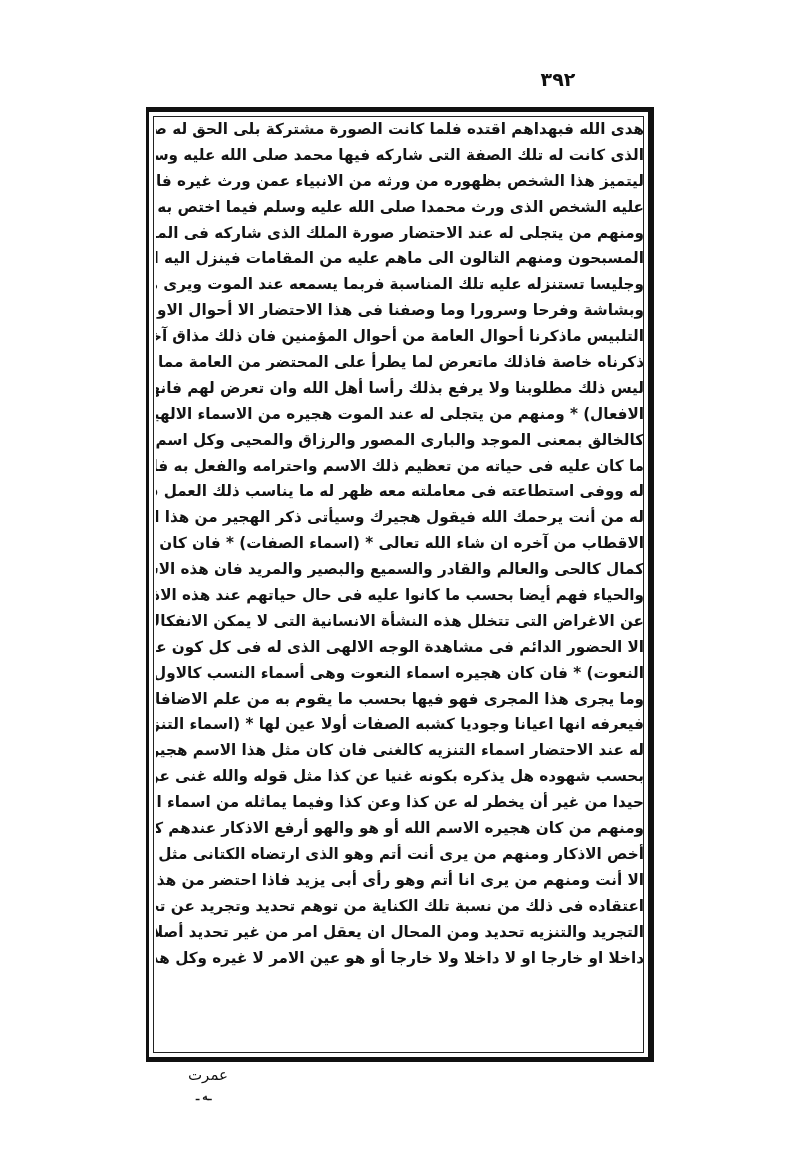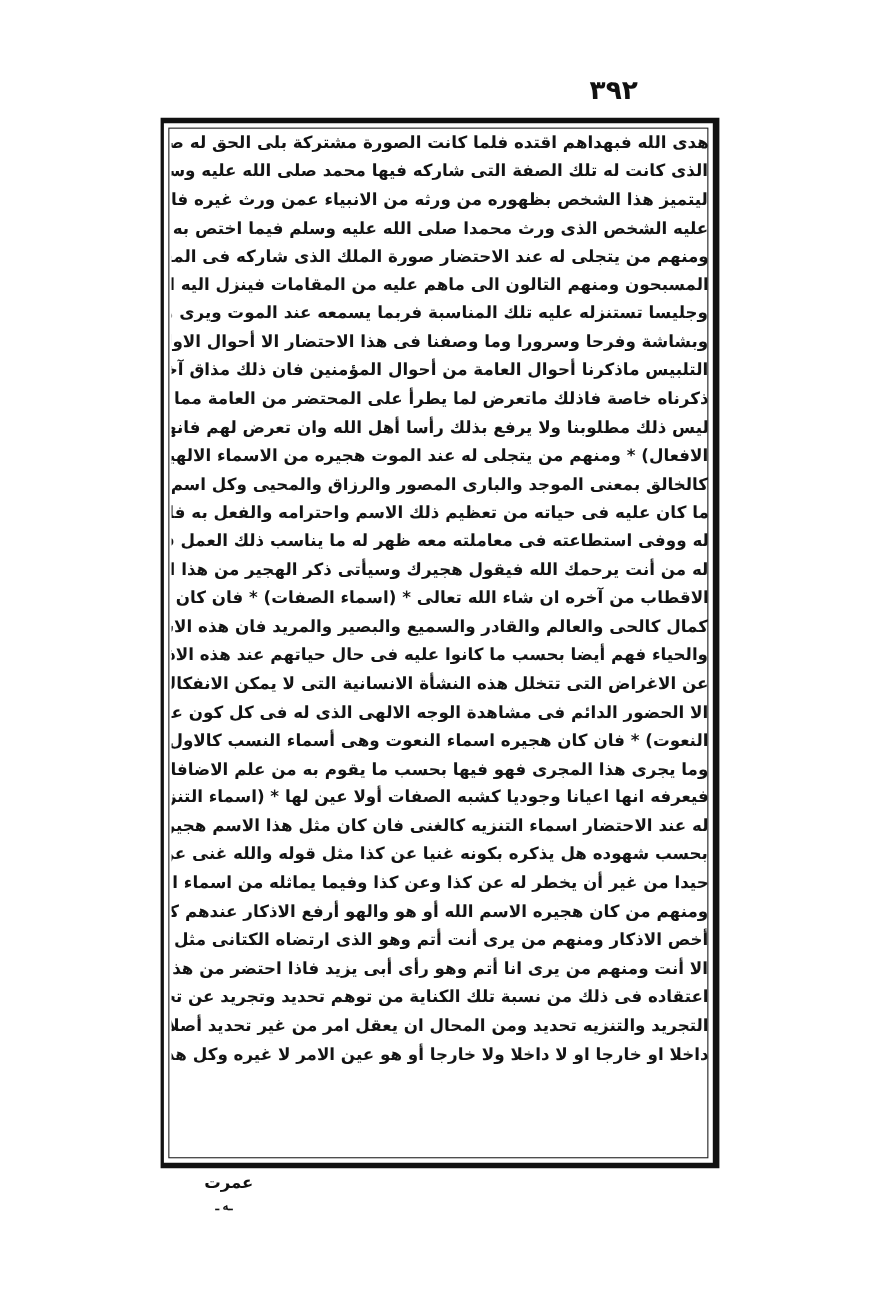--- a/index.html
+++ b/index.html
@@ -16,21 +16,21 @@
     color: #111111;
   }
   .page-number {
     position: absolute;
     top: 68px;
     left: 533px;
     width: 50px;
     text-align: center;
     font-family: "DejaVu Sans", sans-serif;
     font-weight: bold;
-    font-size: 24px;
+    font-size: 19px;
     letter-spacing: 1px;
     color: #111;
   }
   .frame-outer {
     position: absolute;
     left: 146px;
     top: 107px;
     width: 508px;
     height: 955px;
     border-top: 5px solid #111;
@@ -72,21 +72,21 @@
     letter-spacing: -0.3px;
   }
   .catchword {
     position: absolute;
     left: 180px;
     top: 1066px;
     width: 56px;
     text-align: center;
     direction: rtl;
     font-family: "DejaVu Sans", sans-serif;
-    font-weight: bold;
+    font-weight: normal;
     font-size: 15px;
     color: #111;
   }
   .catch-mark {
     position: absolute;
     left: 196px;
     top: 1090px;
     font-family: Liberation Sans, sans-serif;
     font-size: 11px;
     font-weight: bold;

